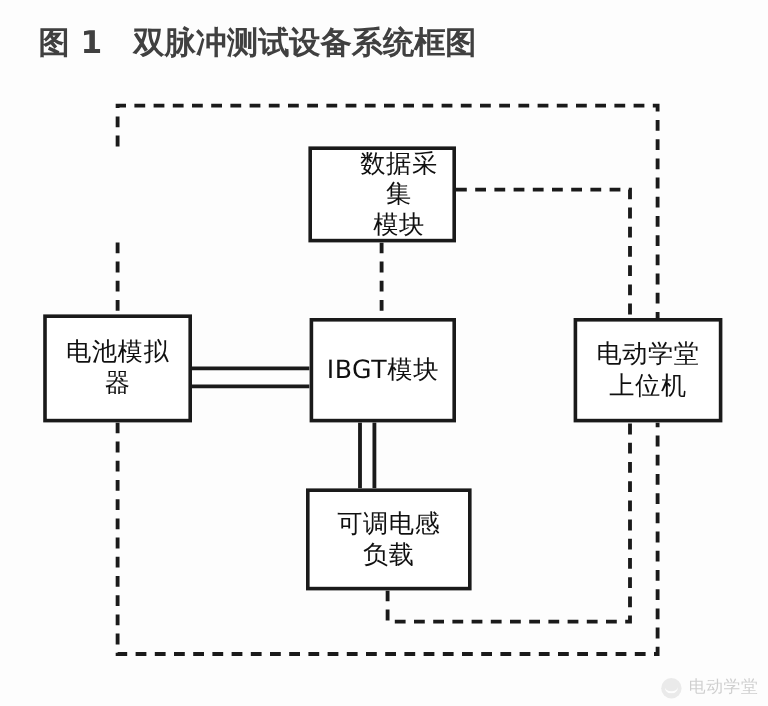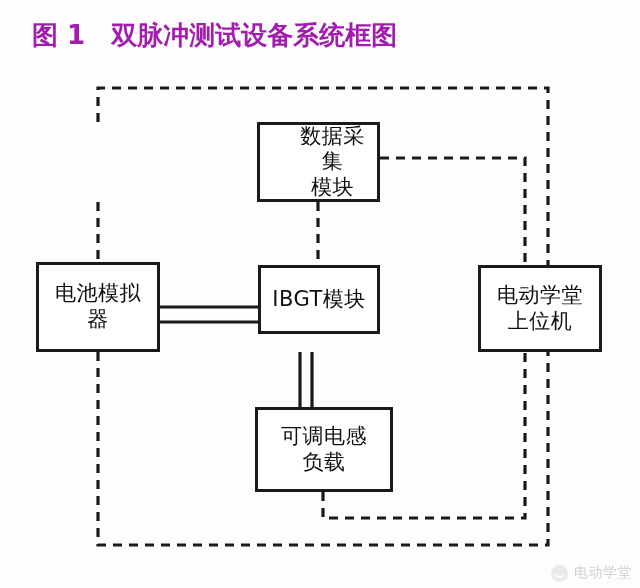--- a/index.html
+++ b/index.html
@@ -12,21 +12,21 @@
     position:relative;
   }
   #root{position:relative;width:640px;height:588px;background:#fdfdfd;}
 
   
   .title{
     position:absolute;
     left:32px; top:18px;
     font-size:26px;
     font-weight:bold;
-    color:#a21caf;
+    color:#404040;
     letter-spacing:0px;
     white-space:pre;
     font-family:"DejaVu Sans","Liberation Sans",sans-serif;
   }
 
   
   .canvas{position:absolute;left:0;top:0;width:640px;height:588px;}
 
   
   .node{
@@ -121,21 +121,21 @@
   <div class="node" style="left:257px;top:122px;width:123px;height:80px;padding-left:28px;">
     <span class="lbl">数据采集
 模块</span>
   </div>
 
   <div class="node" style="left:36px;top:262px;width:124px;height:90px;">
     <span class="lbl">电池模拟
 器</span>
   </div>
 
-  <div class="node" style="left:258px;top:265px;width:122px;height:69px;">
+  <div class="node" style="left:258px;top:265px;width:122px;height:87px;">
     <span class="lbl">IBGT模块</span>
   </div>
 
   <div class="node" style="left:478px;top:265px;width:124px;height:87px;">
     <span class="lbl">电动学堂
 上位机</span>
   </div>
 
   <div class="node" style="left:255px;top:407px;width:138px;height:85px;justify-content:center;">
     <span class="lbl">可调电感

